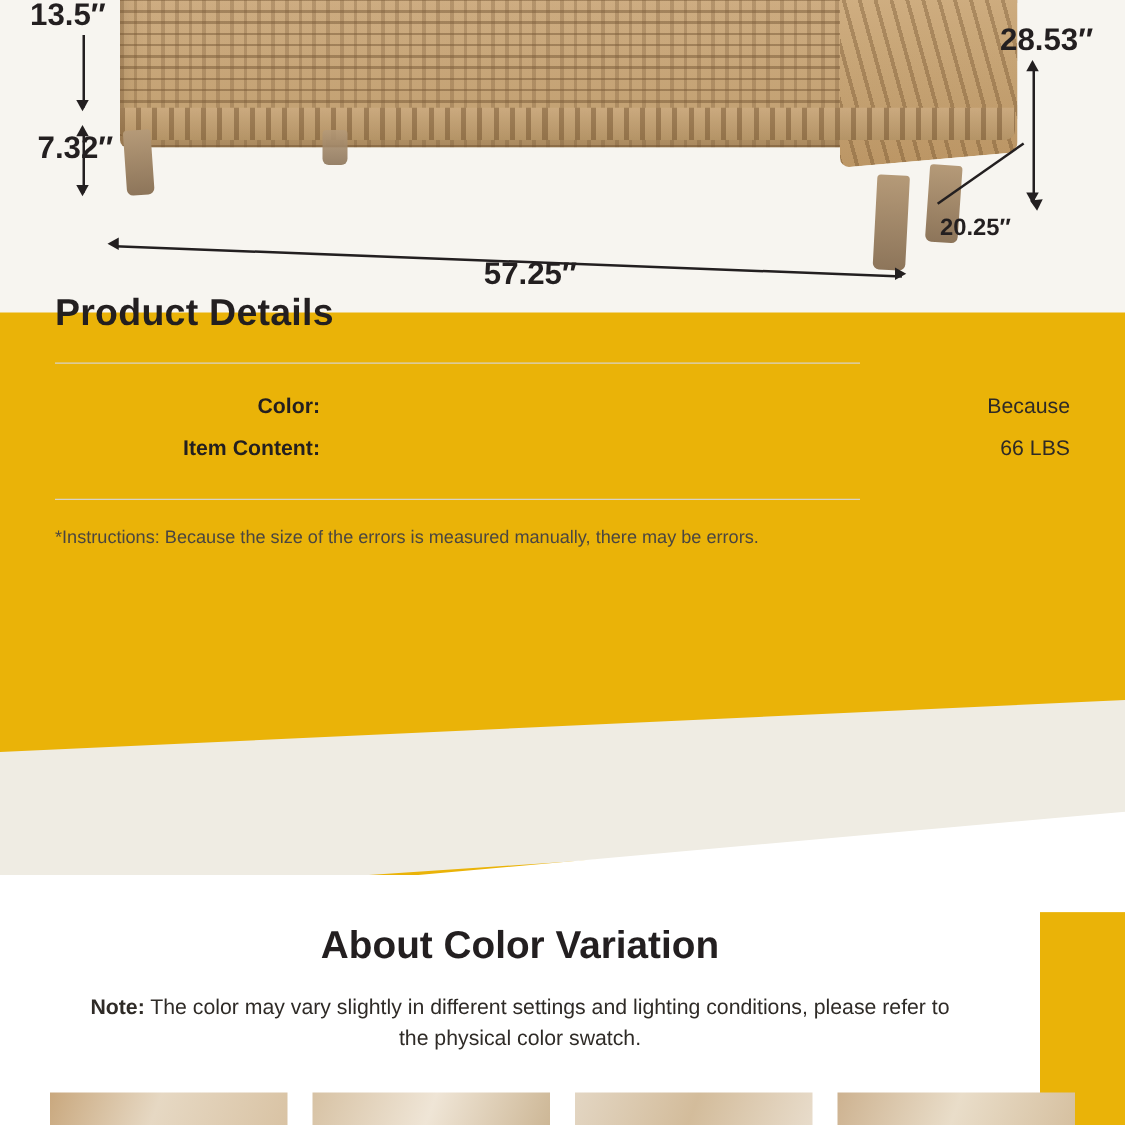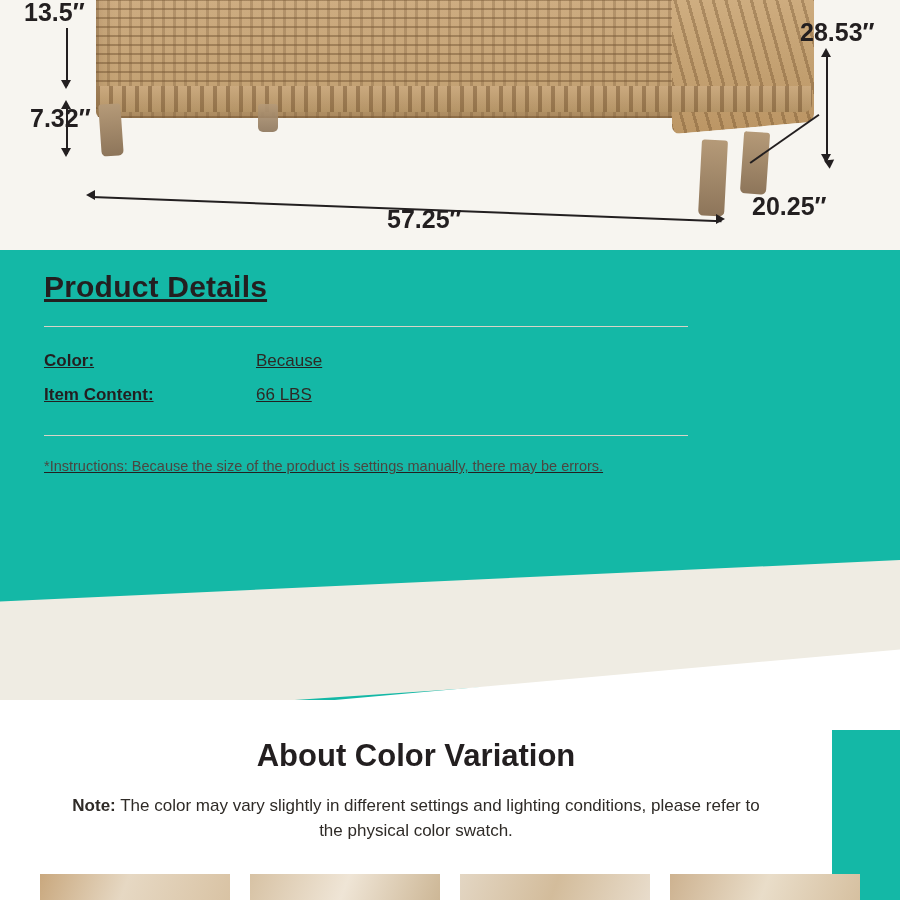--- a/index.html
+++ b/index.html
@@ -11,21 +11,21 @@
     height: 900px;
     overflow: hidden;
     font-family: "Liberation Sans", sans-serif;
     background: #ffffff;
     color: #231f20;
   }
   .page {
     position: relative;
     width: 900px;
     height: 900px;
-    background: #14b8a6;
+    background: #eab308;
     overflow: hidden;
   }
 
   
   .diagram {
     position: absolute;
     left: 0;
     top: 0;
     width: 900px;
     height: 250px;
@@ -83,21 +83,21 @@
   .diagram .dimlabel {
     position: absolute;
     font-family: "Liberation Sans", sans-serif;
     font-weight: bold;
     color: #231f20;
     white-space: nowrap;
   }
   .d-135  { left: 24px;  top: -2px;  font-size: 25px; }
   .d-525  { left: 30px;  top: 104px; font-size: 25px; }
   .d-2225 { left: 800px; top: 18px;  font-size: 25px; }
-  .d-2025 { left: 752px; top: 192px; font-size: 25px; }
+  .d-2025 { left: 752px; top: 172px; font-size: 19px; }
   .d-5725 { left: 387px; top: 205px; font-size: 25px; }
 
   .arrowline { position: absolute; background: #231f20; }
   .v-line-1 { left: 66px; top: 28px; width: 1.6px; height: 58px; }
   .v-line-2 { left: 66px; top: 104px; width: 1.6px; height: 50px; }
   .v-line-3 { left: 826px; top: 52px; width: 1.6px; height: 108px; }
   .h-line-1 { left: 92px; top: 196px; width: 630px; height: 1.6px;
               transform: rotate(2.2deg); transform-origin: left center; }
   .l-line-1 { left: 750px; top: 162px; width: 84px; height: 1.6px;
               transform: rotate(-35deg); transform-origin: left center; }
@@ -105,42 +105,42 @@
   .arw { position: absolute; width: 0; height: 0; }
   .arw.up    { border-left: 5px solid transparent; border-right: 5px solid transparent; border-bottom: 9px solid #231f20; }
   .arw.down  { border-left: 5px solid transparent; border-right: 5px solid transparent; border-top: 9px solid #231f20; }
   .arw.left  { border-top: 5px solid transparent; border-bottom: 5px solid transparent; border-right: 9px solid #231f20; }
   .arw.right { border-top: 5px solid transparent; border-bottom: 5px solid transparent; border-left: 9px solid #231f20; }
 
   
   .details {
     position: absolute;
     left: 0;
-    top: 256px;
+    top: 220px;
     width: 732px;
     padding: 0;
-    text-decoration: underline;
   }
   .details h2 {
     margin: 0;
     padding: 14px 0 0 44px;
     font-size: 30px;
     font-weight: bold;
     letter-spacing: .2px;
     color: #231f20;
   }
   .rule {
     margin: 22px 44px 0 44px;
     height: 1px;
     background: #d8d3c7;
   }
   .spec-table {
     margin: 18px 44px 0 44px;
     border-collapse: collapse;
     width: 812px;
+    text-align: right;
   }
   .spec-table td {
     padding: 6px 0 8px 0;
     font-size: 17px;
     vertical-align: top;
   }
   .spec-table td.k {
     width: 212px;
     font-weight: bold;
     color: #231f20;
@@ -272,21 +272,21 @@
           <td class="v">Because</td>
         </tr>
         <tr>
           <td class="k">Item Content:</td>
           <td class="v">66 LBS</td>
         </tr>
       </tbody>
     </table>
 
     <div class="rule2"></div>
-    <div class="note-small">*Instructions: Because the size of the product is settings manually, there may be errors.</div>
+    <div class="note-small">*Instructions: Because the size of the errors is measured manually, there may be errors.</div>
   </div>
 
   <div class="band"></div>
   <div class="white-wedge"></div>
 
   <div class="colorsec">
     <h2>About Color Variation</h2>
     <div class="note">
       <b>Note:</b>
       <span>The color may vary slightly in different settings and lighting conditions,</span>

